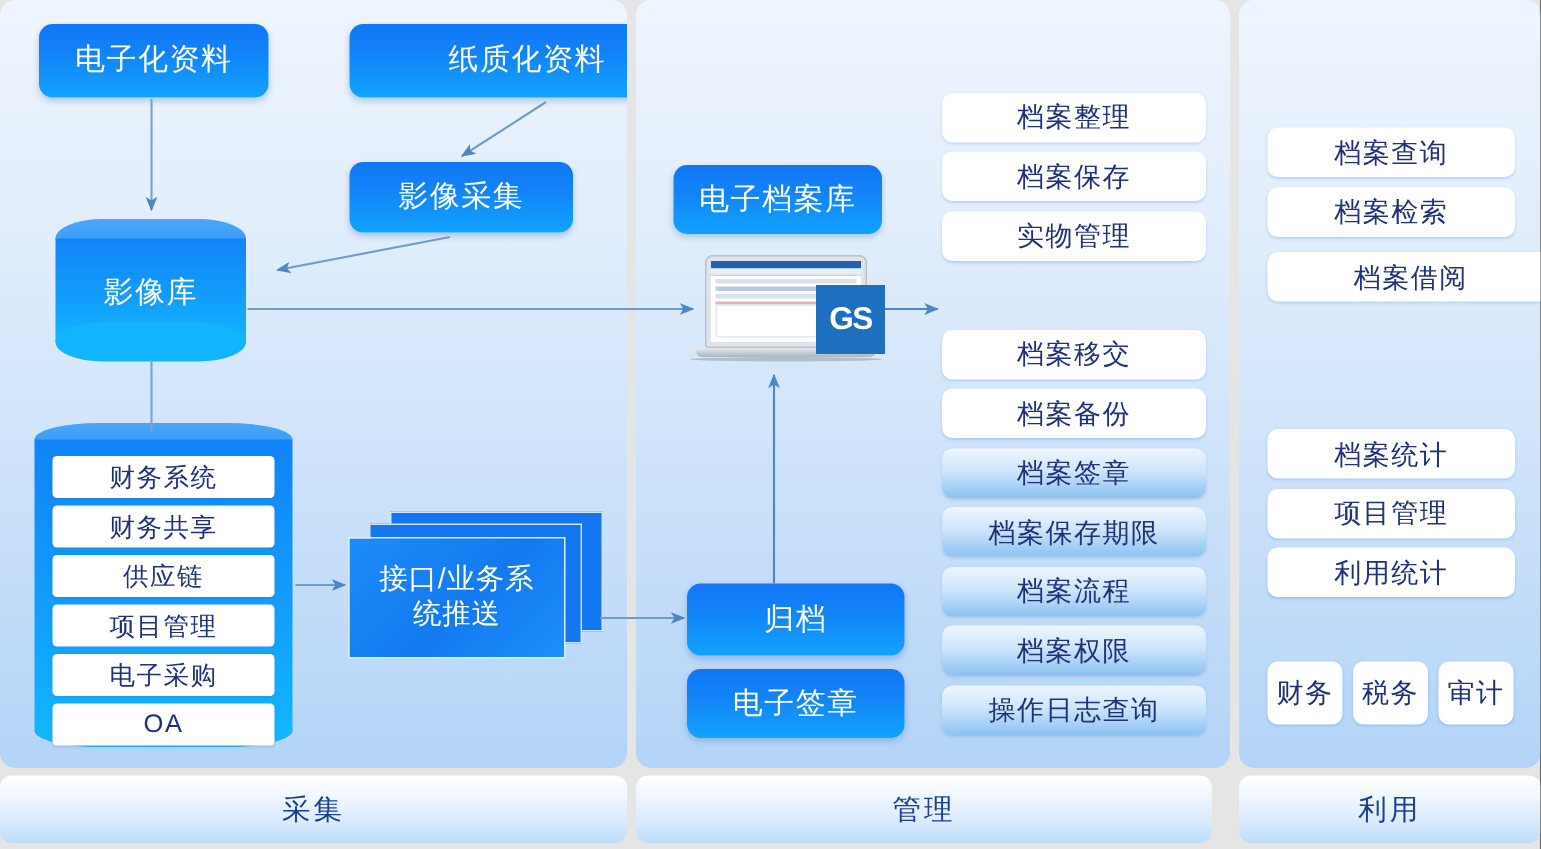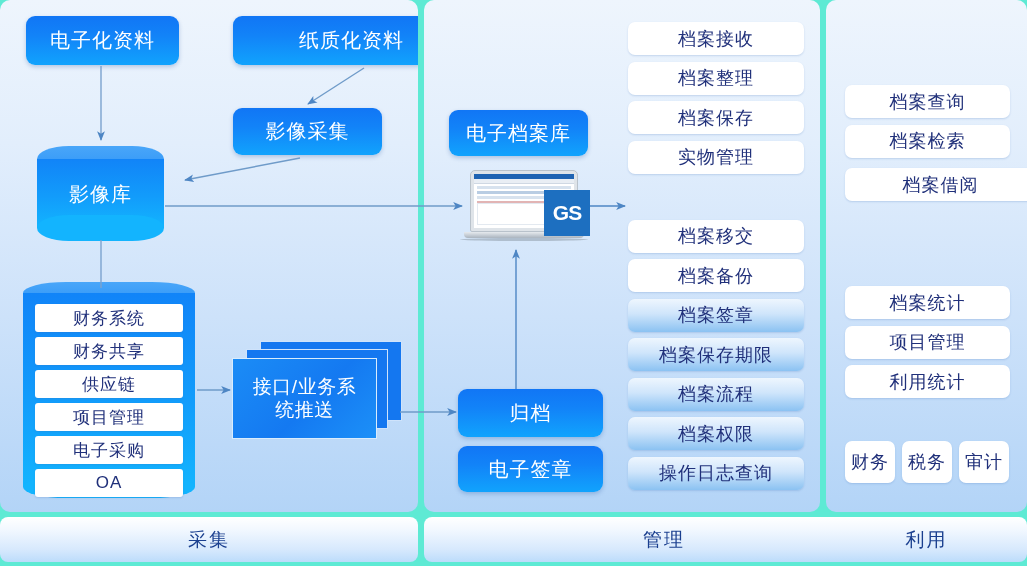--- a/index.html
+++ b/index.html
@@ -1,33 +1,33 @@
 <!DOCTYPE html>
 <html><head>
 <meta charset="utf-8">
 <style>
   html,body{margin:0;padding:0;background:#000;}
   body{width:1027px;height:566px;overflow:hidden;
        font-family:"Liberation Sans","DejaVu Sans",sans-serif;}
 
-  #stage{position:relative;width:1027px;height:566px;background:#5eead4;}
+  #stage{position:relative;width:1027px;height:566px;background:#e5e5e5;}
 
   
   .panel{position:absolute;border-radius:10px;overflow:hidden;
          background:linear-gradient(to bottom,#eef5fd 0%,#e2eefc 28%,#cde2fa 62%,#b3d4f7 100%);}
   .footer{position:absolute;height:45px;border-radius:8px;
           background:linear-gradient(to bottom,#ffffff 0%,#f2f8ff 28%,#d7e9fd 72%,#bcdcfb 100%);
           display:flex;align-items:center;justify-content:center;}
   .footer span{color:#1a3f8f;font-size:19px;letter-spacing:2px;}
 
   #p-collect{left:0;top:0;width:418px;height:512px;}
   #p-manage{left:424px;top:0;width:396px;height:512px;}
   #p-use{left:826px;top:0;width:201px;height:512px;}
   #f-collect{left:0;top:517px;width:418px;}
-  #f-manage{left:424px;top:517px;width:384px;padding-left:48px;}
+  #f-manage{left:424px;top:517px;width:384px;}
   #f-use{left:826px;top:517px;width:201px;}
 
   
   .bluebox{position:absolute;border-radius:9px;
            background:linear-gradient(to bottom,#1176f5 0%,#1283f8 40%,#11a3fd 100%);
            box-shadow:0 2px 4px rgba(20,70,150,.25);
            display:flex;align-items:center;justify-content:center;
            color:#fff;font-size:20px;letter-spacing:1px;text-align:center;line-height:1.15;}
 
   
@@ -171,23 +171,20 @@
 
     <div class="bluebox" style="left:34px;top:389px;width:145px;height:48px;">
       <span>归档</span>
     </div>
 
     <div class="bluebox" style="left:34px;top:446px;width:145px;height:46px;">
       <span>电子签章</span>
     </div>
 
     <div id="feature-list" style="position:absolute;left:204px;top:0;width:180px;height:512px;">
-        <div class="pill white" style="left: 0px; top: 22px; width: 176px; height: 33px;">
-          <span>档案接收</span>
-        </div>
         <div class="pill white" style="left: 0px; top: 61.5px; width: 176px; height: 33px;">
           <span>档案整理</span>
         </div>
         <div class="pill white" style="left: 0px; top: 101px; width: 176px; height: 33px;">
           <span>档案保存</span>
         </div>
         <div class="pill white" style="left: 0px; top: 140.5px; width: 176px; height: 33px;">
           <span>实物管理</span>
         </div>
         <div class="pill white" style="left: 0px; top: 219.5px; width: 176px; height: 33px;">

